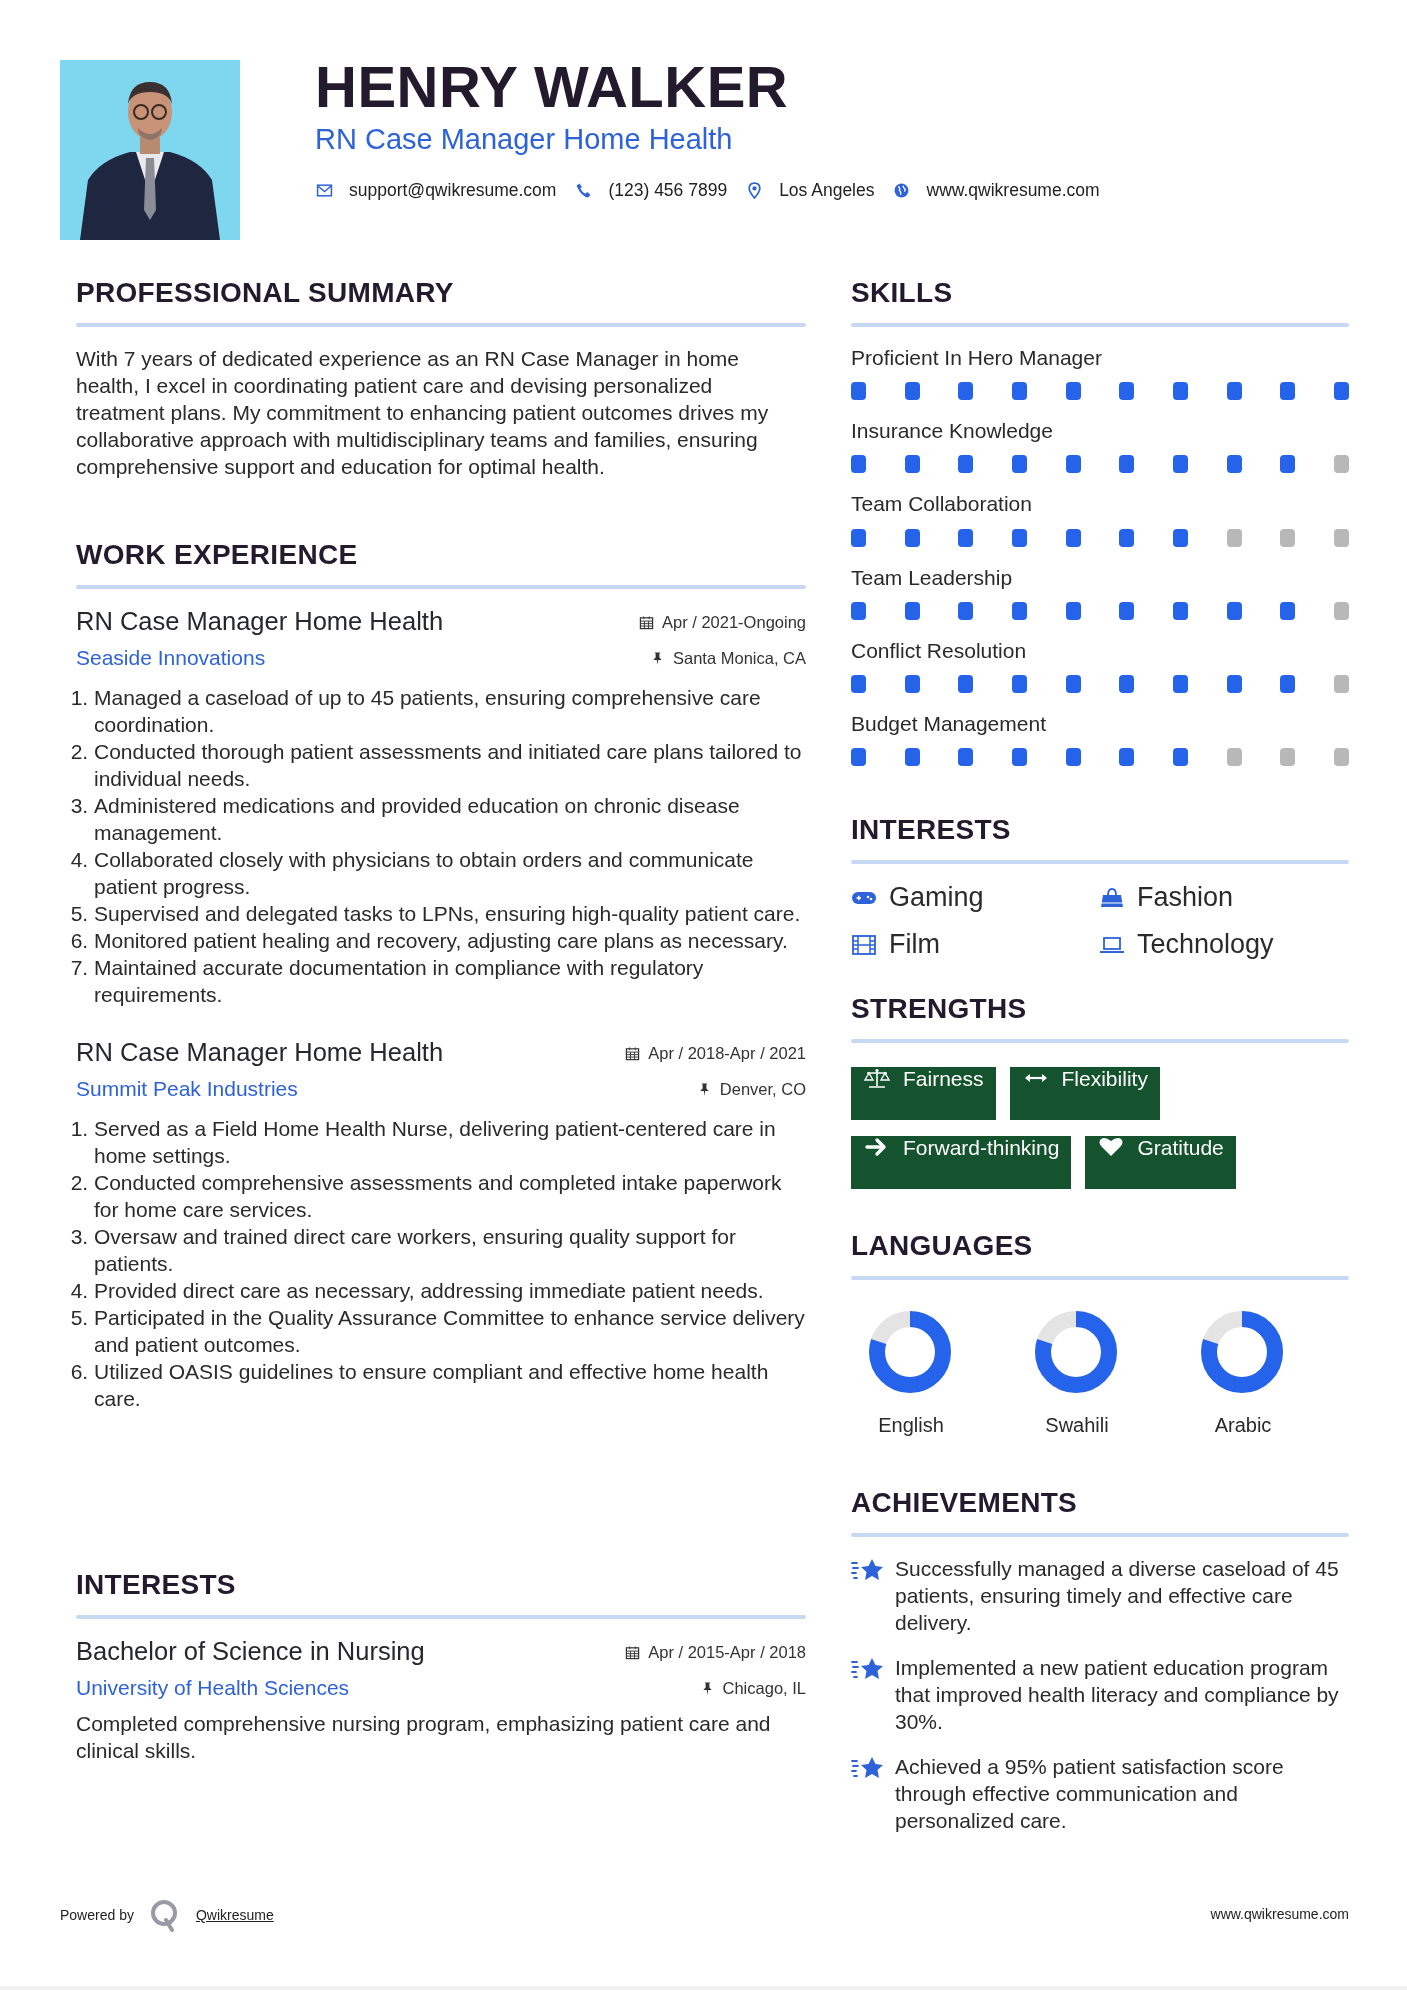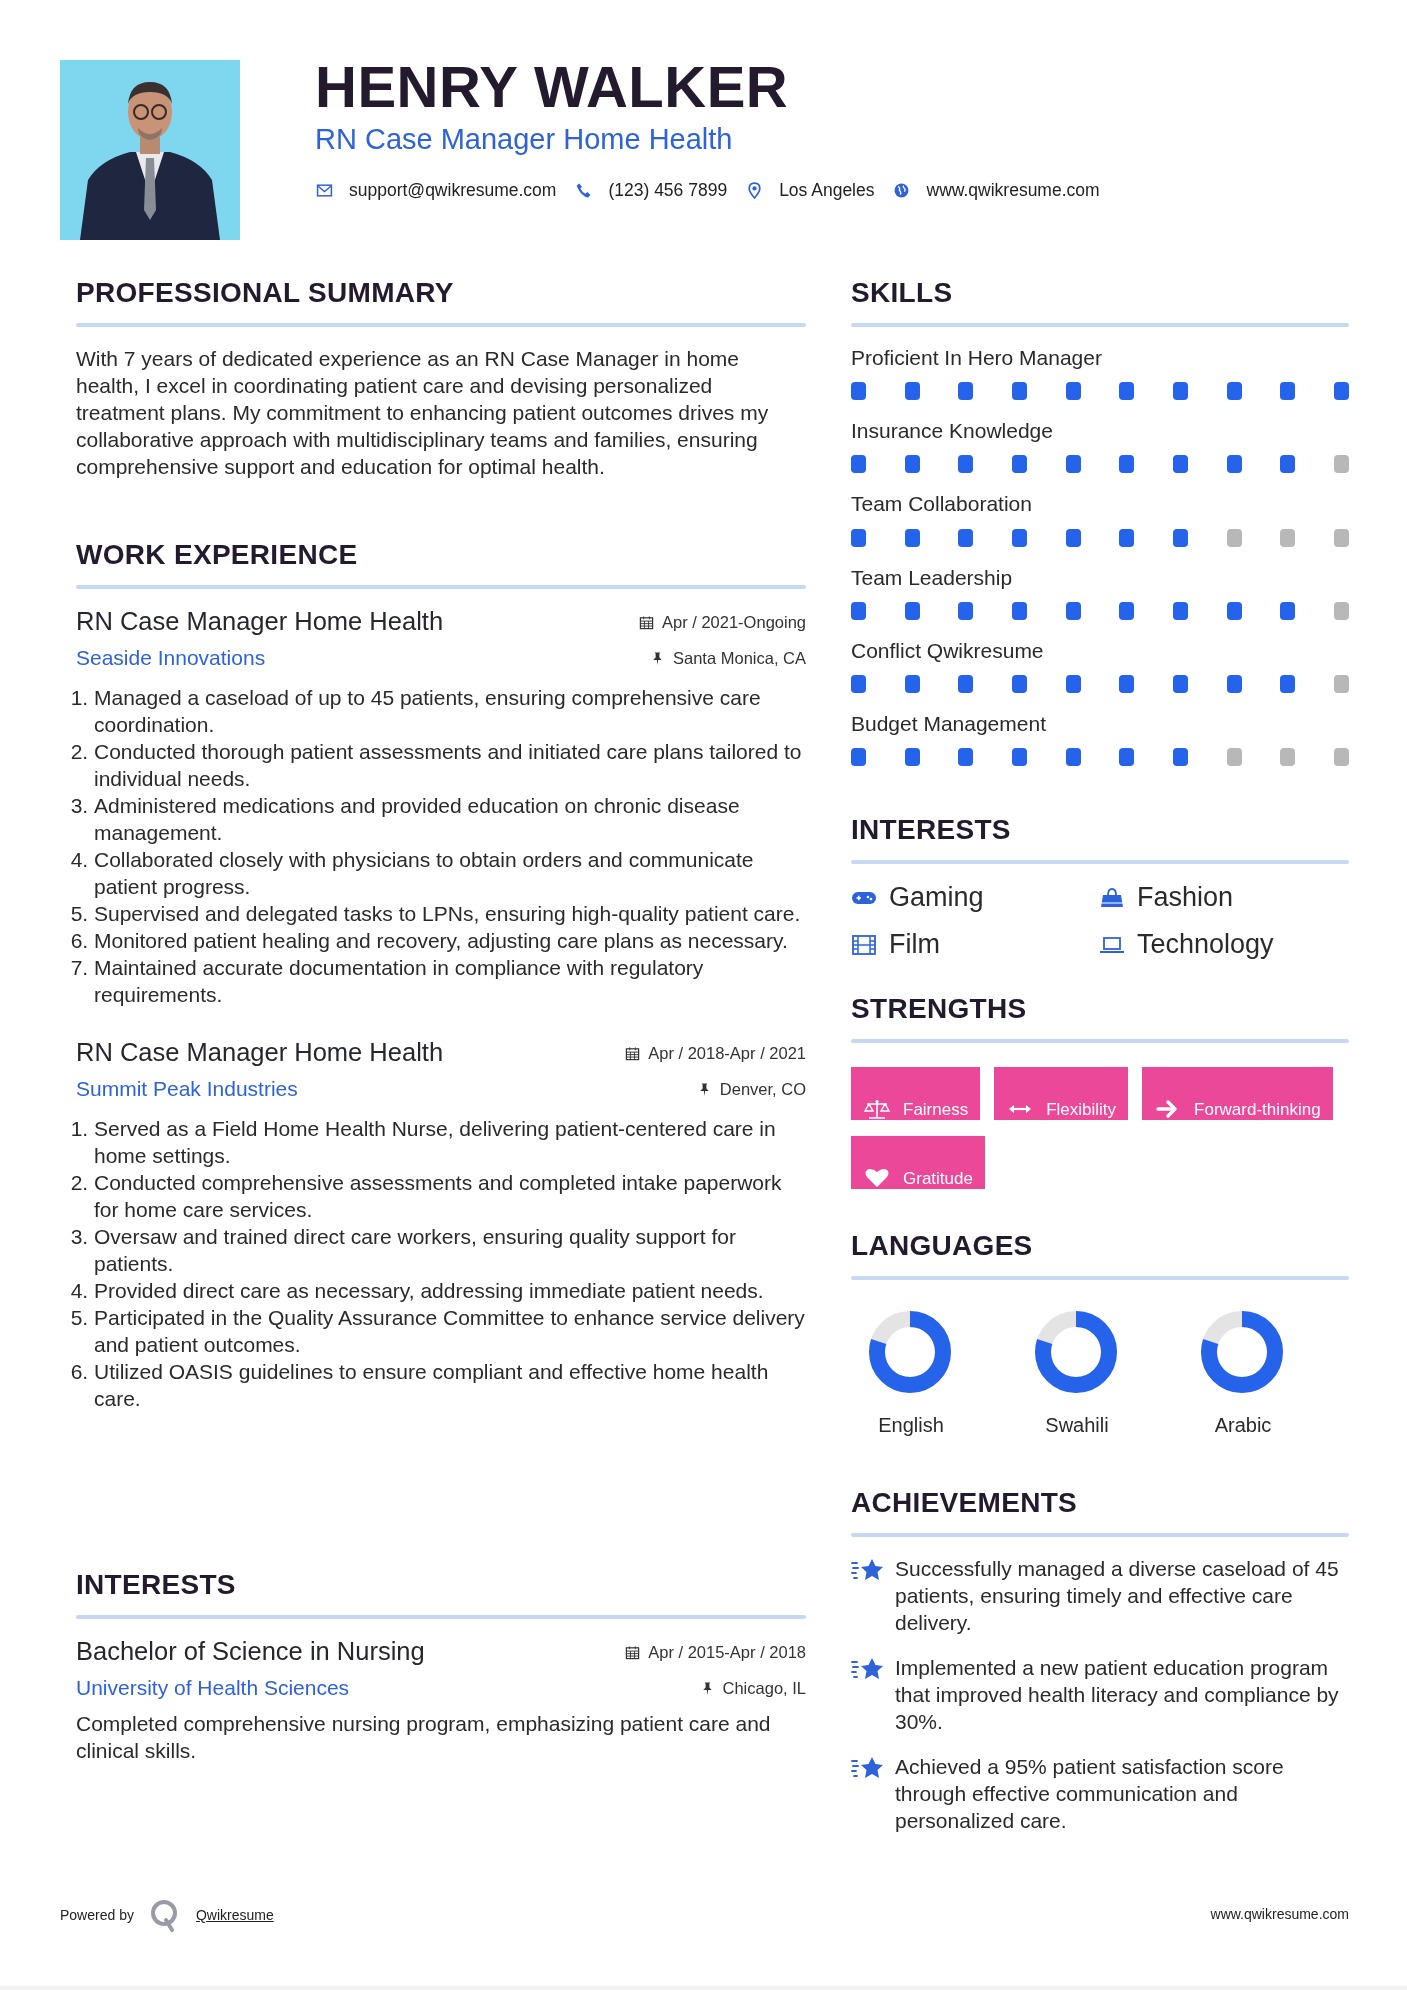--- a/index.html
+++ b/index.html
@@ -44,21 +44,21 @@
   .dot { width: 15px; height: 18px; border-radius: 4px; background: #2563eb; }
   .dot.off { background: #b8b8b8; }
 
   
   .interests { display: grid; grid-template-columns: 248px 250px; row-gap: 16px; margin-top: 18px; }
   .interest { display: flex; align-items: center; font-size: 27px; color: #2a2a2a; }
   .interest svg { width: 26px; height: 22px; margin-right: 12px; }
 
   
   .strengths { display: flex; flex-wrap: wrap; margin-top: 24px; gap: 16px 14px; width: 498px; }
-  .chip { background: #ec4899; color: #fff; font-size: 17px; height: 53px; display: flex; align-items: flex-end; padding: 0 12px; }
+  .chip { background: #14532d; color: #fff; font-size: 21px; height: 53px; display: flex; align-items: flex-start; padding: 0 12px; }
   .chip svg { width: 28px; height: 22px; margin-right: 12px; }
 
   
   .langs { display: flex; margin-top: 30px; }
   .lang { width: 166px; display: flex; flex-direction: column; align-items: flex-start; }
   .lang svg { width: 84px; height: 84px; margin-left: 17px; }
   .lang-name { font-size: 20px; color: #2a2a2a; margin-top: 20px; width: 120px; text-align: center; }
 
   
   .ach { display: flex; margin-top: 18px; }
@@ -290,21 +290,21 @@
             <span class="dot"></span>
             <span class="dot"></span>
             <span class="dot"></span>
             <span class="dot"></span>
             <span class="dot"></span>
             <span class="dot"></span>
             <span class="dot off"></span>
           </div>
         </div>
         <div class="skill">
-          <div class="skill-name">Conflict Qwikresume</div>
+          <div class="skill-name">Conflict Resolution</div>
           <div class="dots">
             <span class="dot"></span>
             <span class="dot"></span>
             <span class="dot"></span>
             <span class="dot"></span>
             <span class="dot"></span>
             <span class="dot"></span>
             <span class="dot"></span>
             <span class="dot"></span>
             <span class="dot"></span>

